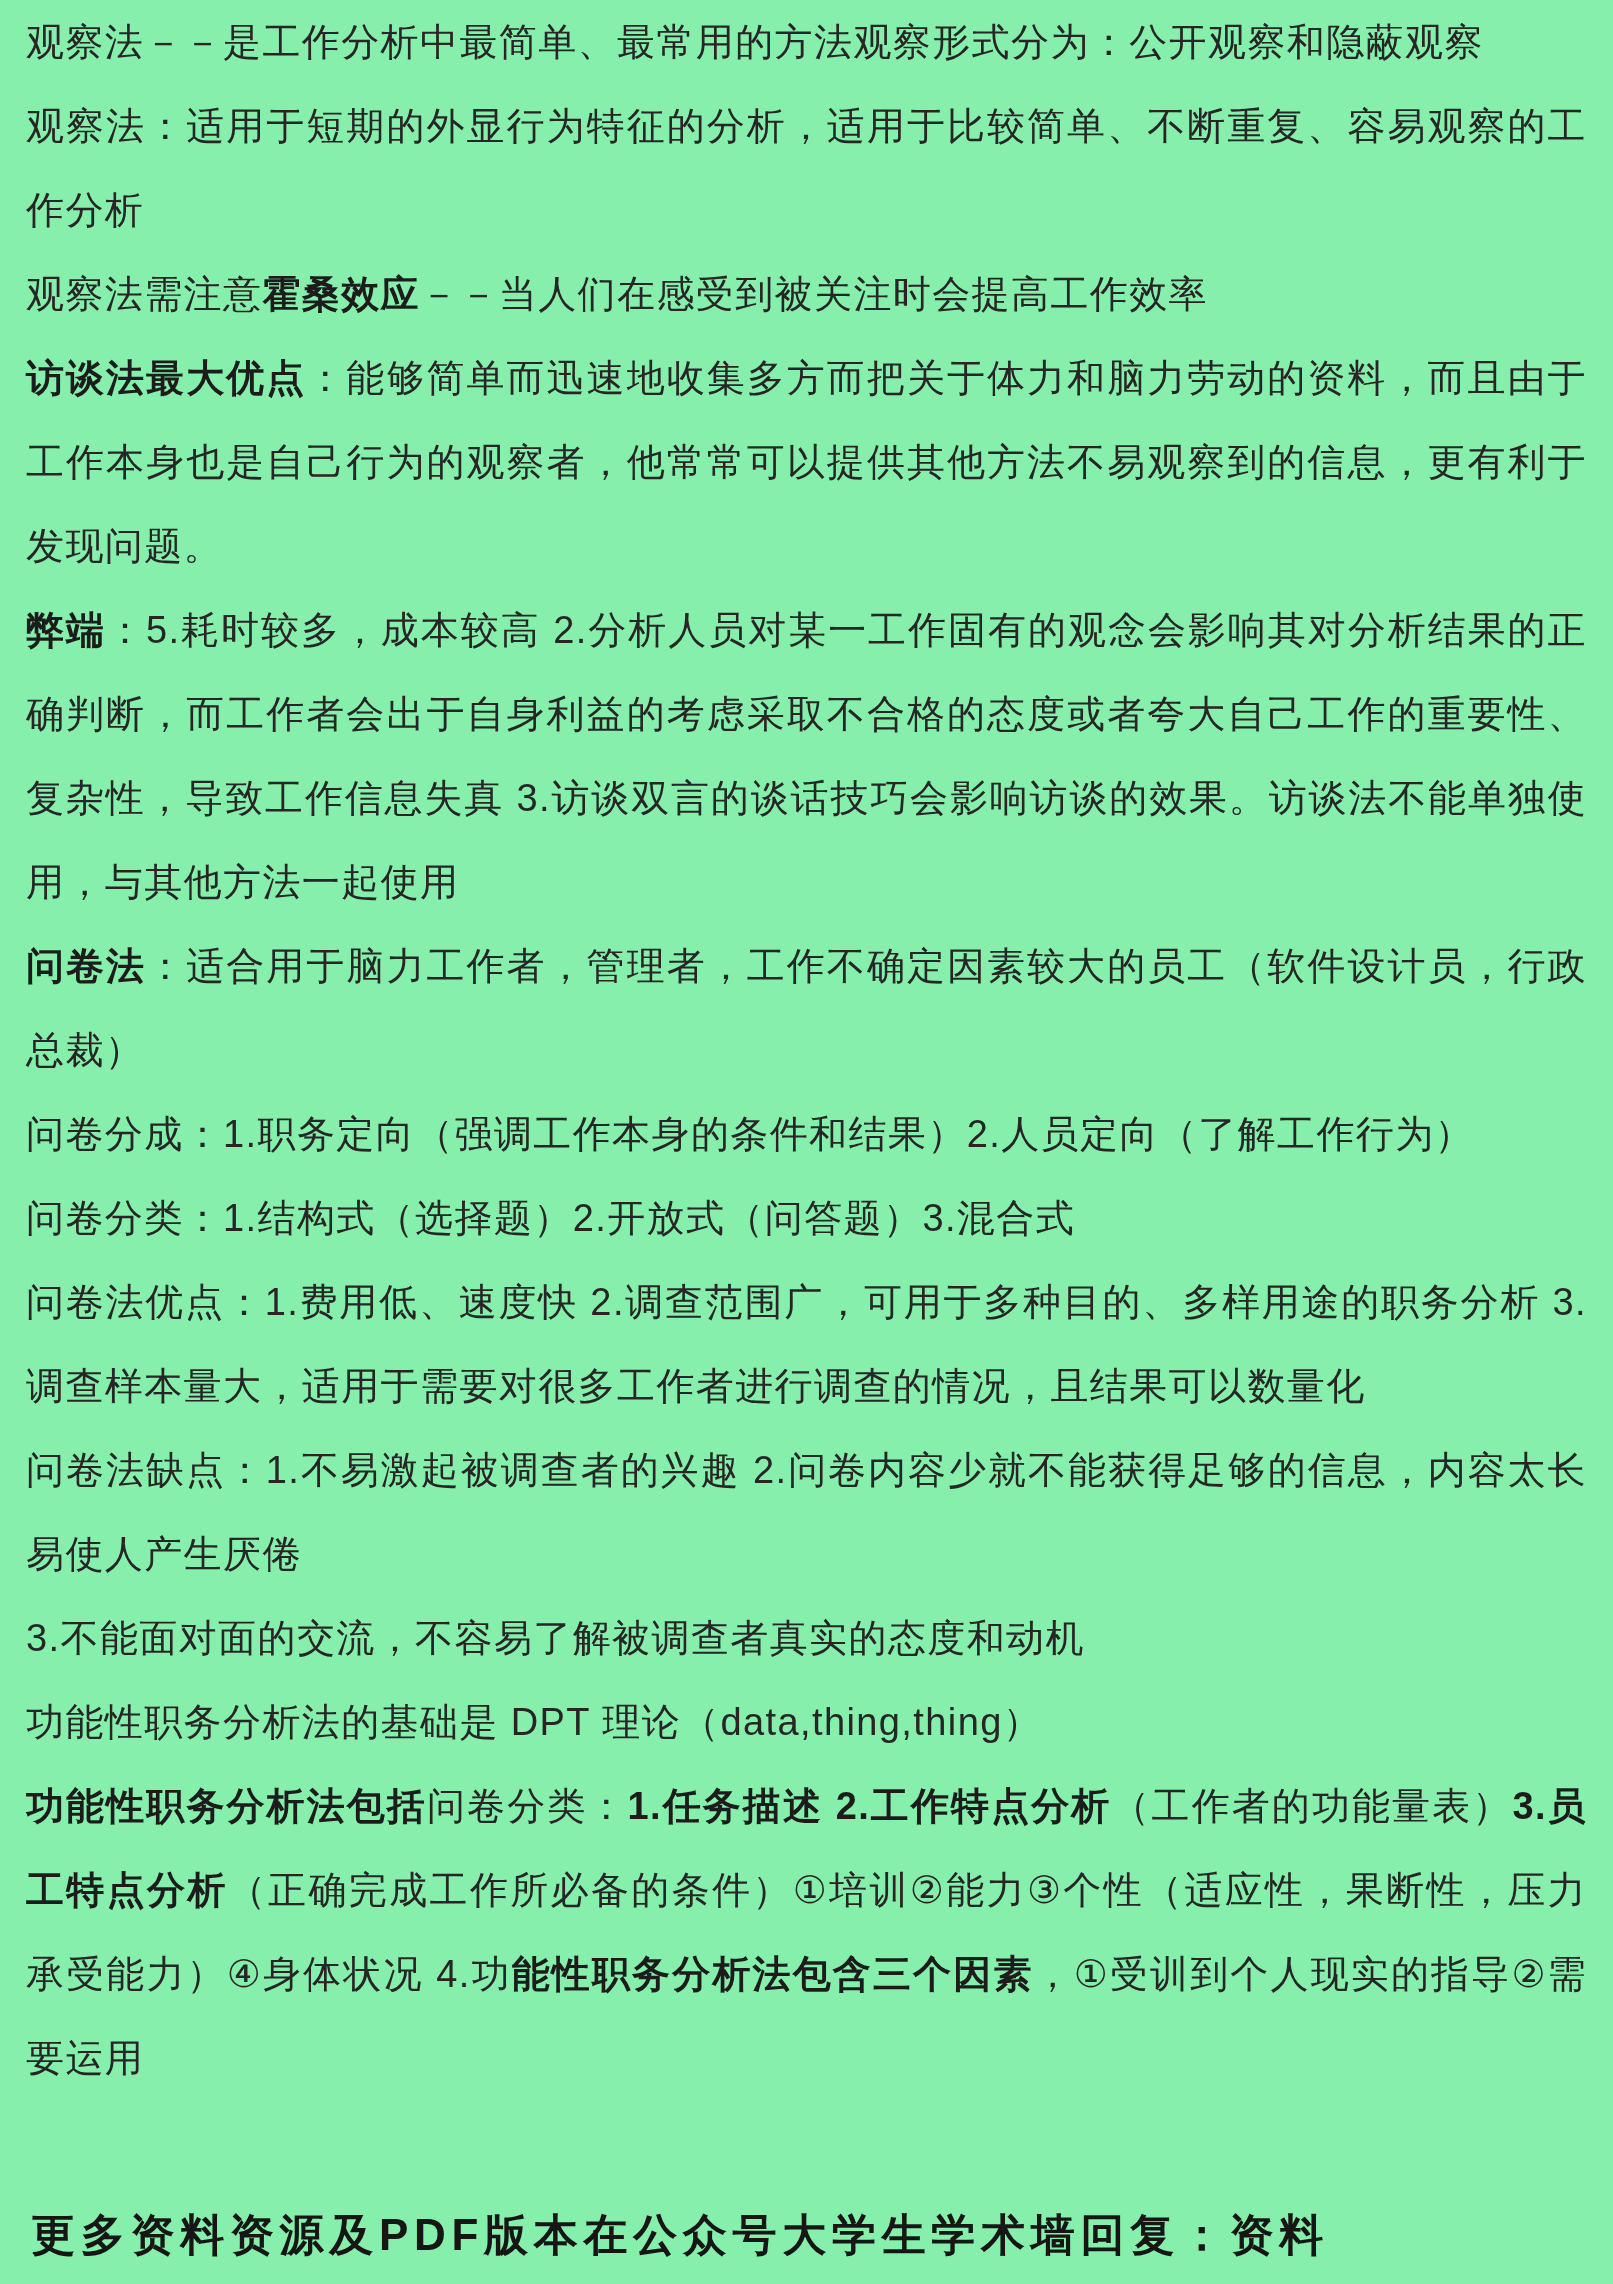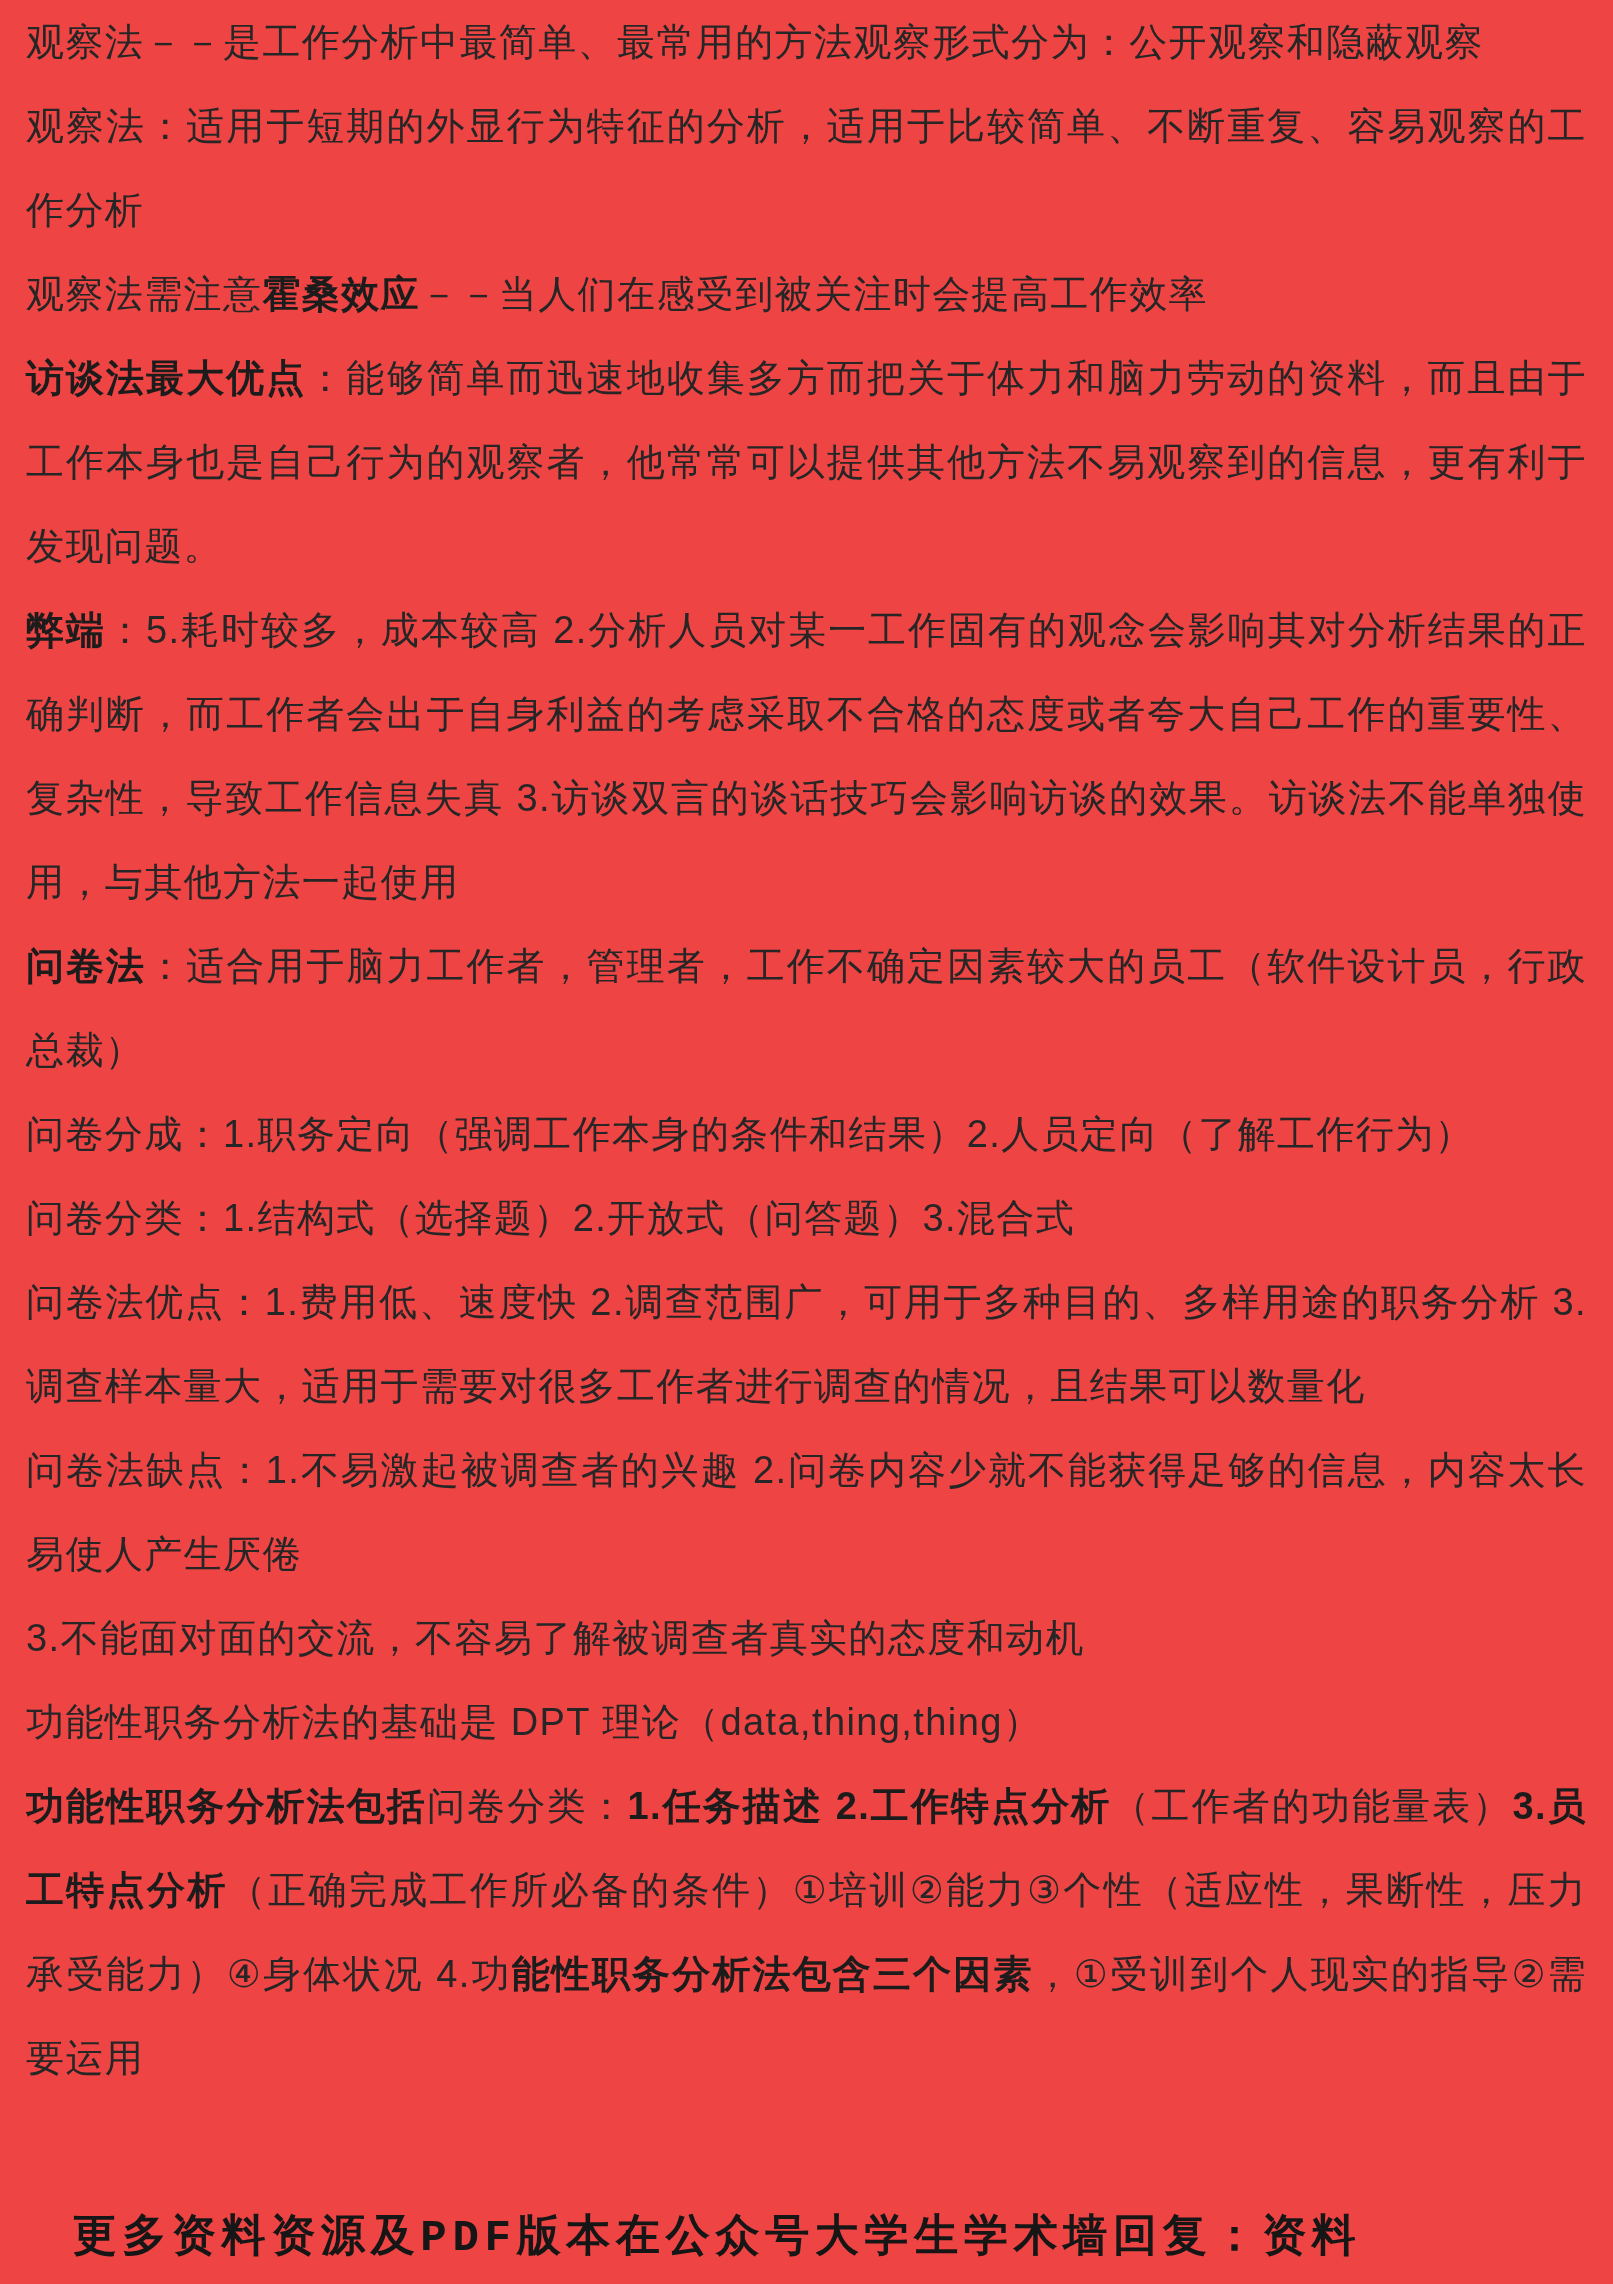--- a/index.html
+++ b/index.html
@@ -5,21 +5,21 @@
   html, body {
     margin: 0;
     padding: 0;
     background: #e9e9e9;
   }
   .page {
     position: relative;
     width: 1614px;
     height: 2285px;
     margin: 0 auto;
-    background: #ef4444;
+    background: #86efac;
     overflow: hidden;
     font-family: "Liberation Sans", "DejaVu Sans", sans-serif;
   }
   .content {
     position: absolute;
     top: 0;
     left: 0;
     width: 1614px;
     height: 2153px;          
     overflow: hidden;
@@ -39,26 +39,25 @@
   .content p span.b {
     font-weight: 700;
     color: #1c1c1c;
   }
   .footer {
     position: absolute;
     top: 2206px;
     left: 0;
     width: 1360px;
     text-align: center;
-    font-family: Liberation Mono, monospace;
+    font-family: Liberation Sans, sans-serif;
     font-weight: 700;
     font-size: 44px;
     letter-spacing: 5.7px;
     color: #161616;
-    margin-left: 37px;
   }
 </style>
 </head>
 <body>
 
 <div class="page">
   <div class="content">
       <p><span>观察法－－是工作分析中最简单、最常用的方法观察形式分为：公开观察和隐蔽观察</span></p>
       <p><span>观察法：适用于短期的外显行为特征的分析，适用于比较简单、不断重复、容易观察的工作分析</span></p>
       <p><span>观察法需注意</span><span class="b">霍桑效应</span><span>－－当人们在感受到被关注时会提高工作效率</span></p>

